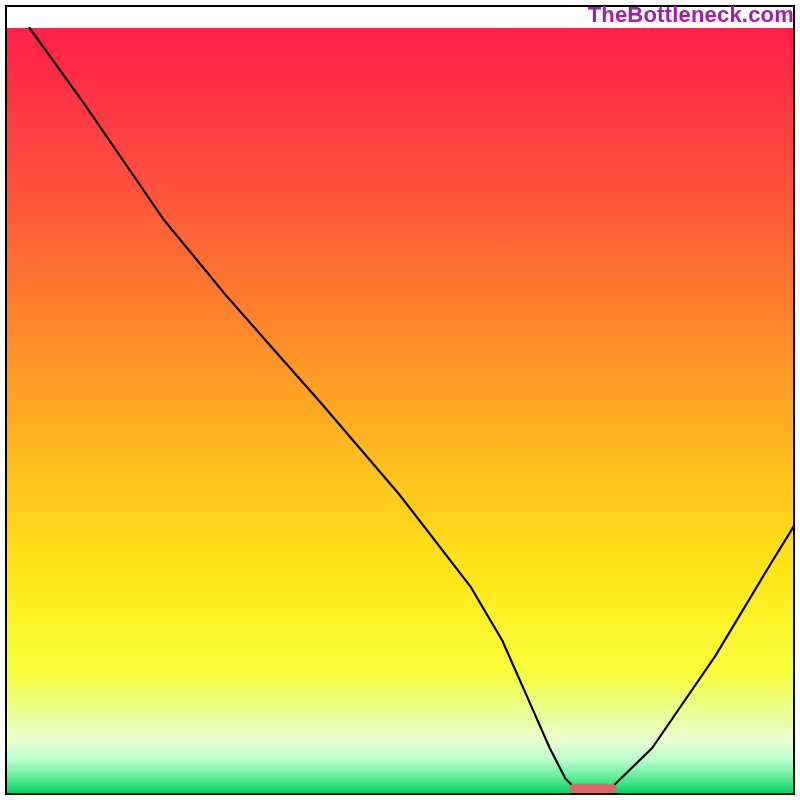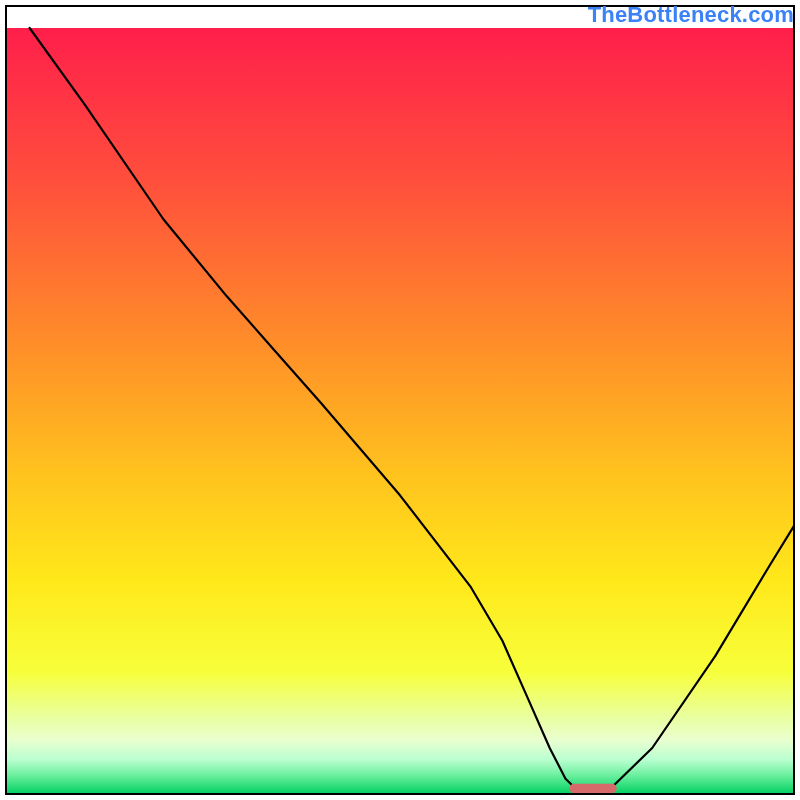--- a/index.html
+++ b/index.html
@@ -18,21 +18,21 @@
   }
   svg {
     display: block;
   }
   .watermark {
     position: absolute;
     top: 2px;
     right: 6px;
     font-size: 22px;
     font-weight: 600;
-    color: #3b82f6;
+    color: #a21caf;
     letter-spacing: 0.2px;
     user-select: none;
   }
 </style>
 </head>
 <body>
 
 <div class="chart-wrap">
   <svg id="chart-svg" width="800" height="800" viewBox="0 0 800 800">
     <defs>

